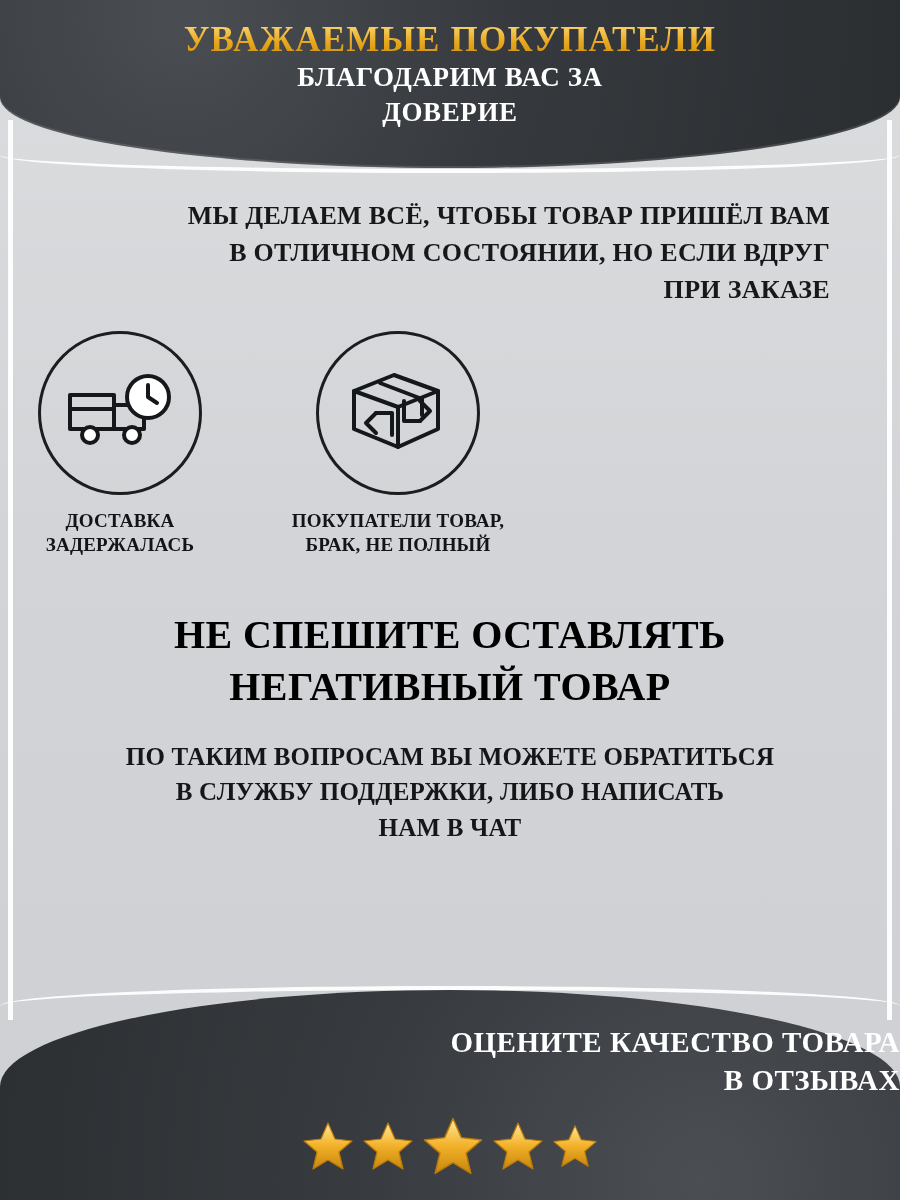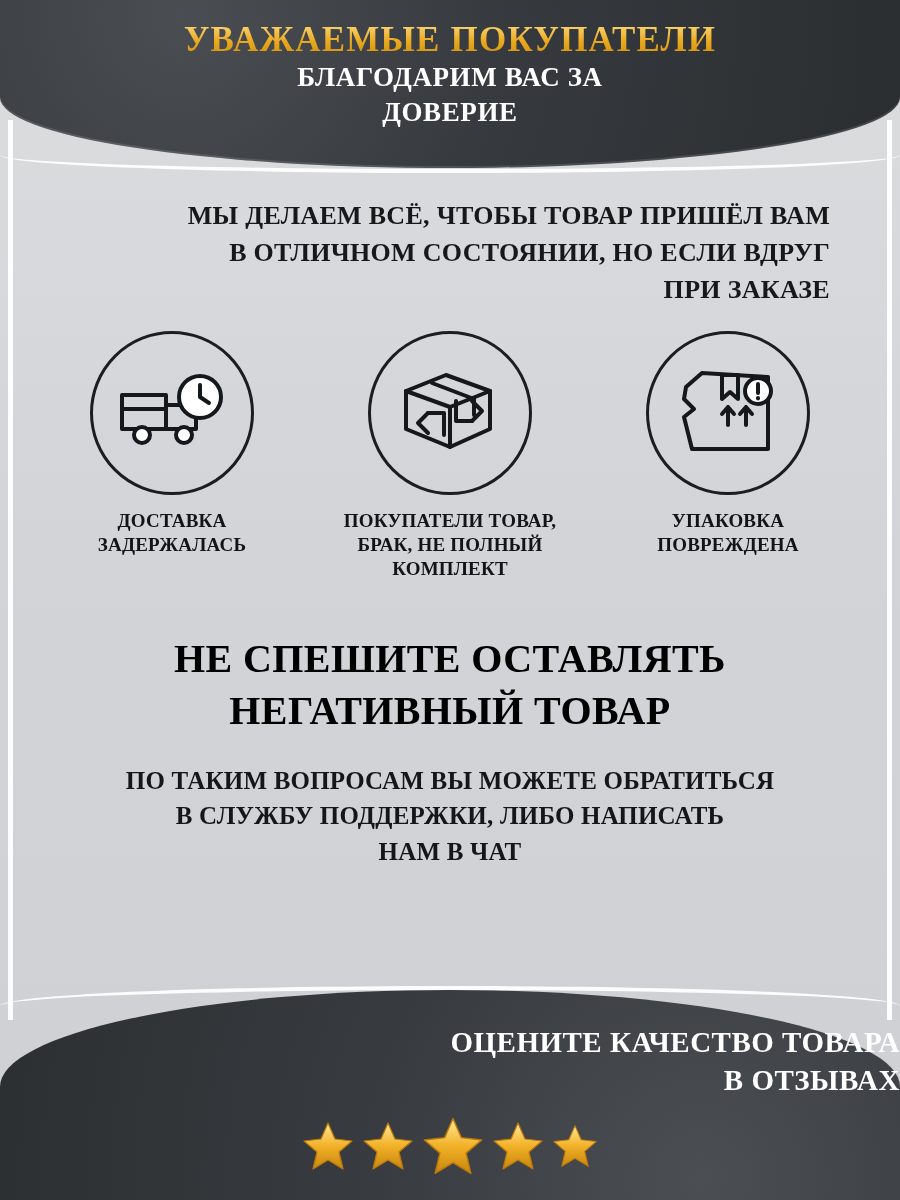--- a/index.html
+++ b/index.html
@@ -99,21 +99,21 @@
     font-weight: bold;
     line-height: 1.42;
     color: #16181a;
     letter-spacing: .3px;
   }
 
   
   .icons {
     margin-top: 22px;
     display: flex;
-    justify-content: center;
+    justify-content: flex-start;
     align-items: flex-start;
     gap: 38px;
   }
   .icon-col {
     width: 240px;
     text-align: center;
   }
   .circle {
     width: 158px;
     height: 158px;
@@ -265,45 +265,23 @@
                 <path d="M36 48 l-10 10 10 10"></path>
                 <path d="M80 56 h-16 v-20"></path>
                 <path d="M80 56 l10 -10 -10 -10"></path>
               </g>
             </svg>
           </span>
         </div>
         <div class="icon-caption">
           <div>ПОКУПАТЕЛИ ТОВАР,</div>
           <div>БРАК, НЕ ПОЛНЫЙ</div>
-          <div>КОМПЛЕКТ</div>
         </div>
       </div>
 
-      <div class="icon-col">
-        <div class="circle">
-          <span>
-            <svg width="104" height="92" viewBox="0 0 104 92" fill="none" xmlns="http://www.w3.org/2000/svg">
-              <g stroke="#15181a" stroke-width="4" stroke-linecap="round" stroke-linejoin="round" fill="none">
-                <path d="M10 22 L26 8 L92 12 L92 84 L16 84 L8 52 L18 44 L8 34 Z"></path>
-                <path d="M46 10 h16 v24 l-8 -7 -8 7 Z"></path>
-                <circle cx="82" cy="26" r="13" fill="#ffffff"></circle>
-                <path d="M82 19 v9"></path>
-                <path d="M82 33 v.5"></path>
-                <path d="M52 60 v-18 M52 42 l-6 7 M52 42 l6 7"></path>
-                <path d="M70 60 v-18 M70 42 l-6 7 M70 42 l6 7"></path>
-              </g>
-            </svg>
-          </span>
-        </div>
-        <div class="icon-caption">
-          <div>УПАКОВКА</div>
-          <div>ПОВРЕЖДЕНА</div>
-        </div>
-      </div>
 
     </div>
 
     <div class="headline">
       <div>НЕ СПЕШИТЕ ОСТАВЛЯТЬ</div>
       <div>НЕГАТИВНЫЙ ТОВАР</div>
     </div>
 
     <div class="subtext">
       <div>ПО ТАКИМ ВОПРОСАМ ВЫ МОЖЕТЕ ОБРАТИТЬСЯ</div>

